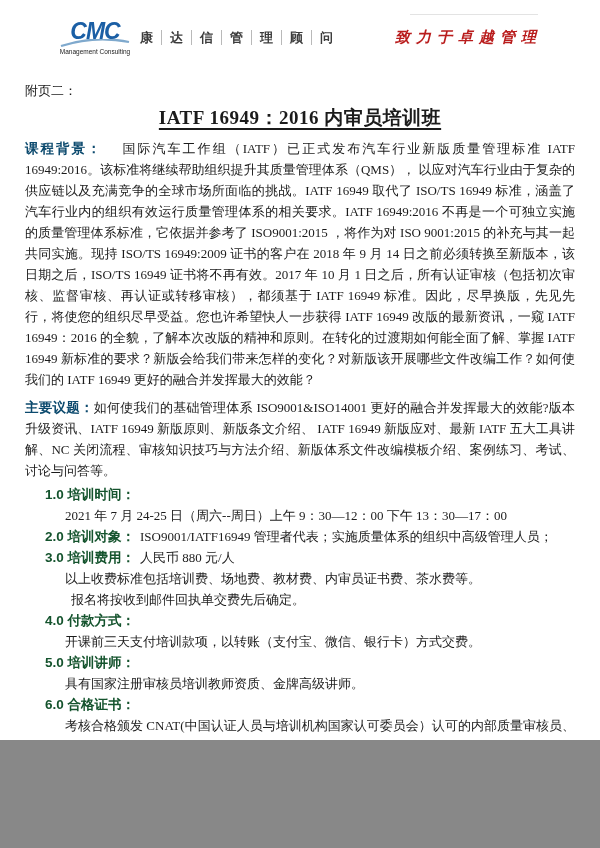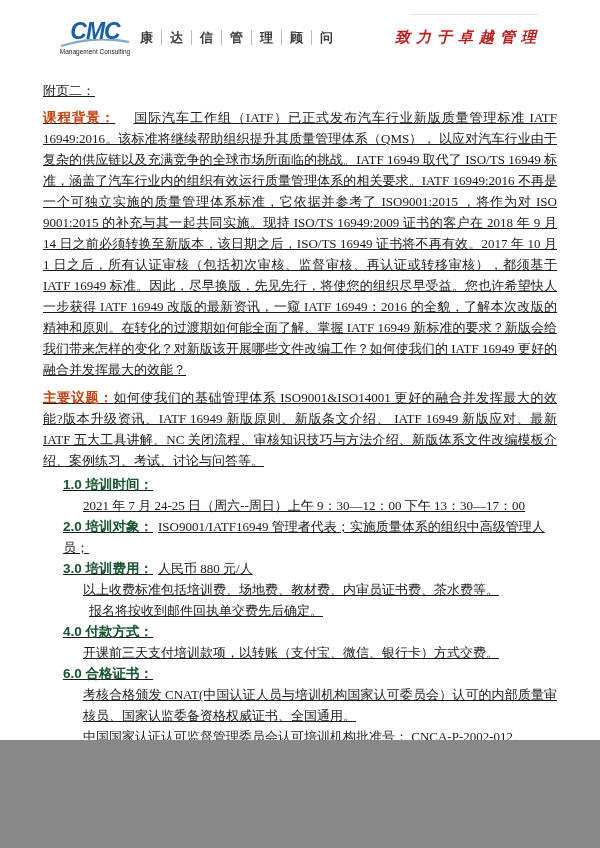--- a/index.html
+++ b/index.html
@@ -24,26 +24,26 @@
     padding:0 8px; line-height:15px;
   }
   .brand span:not(:last-child){ border-right:1px solid #b9b9b9; }
   .slogan-wrap { position:absolute; right:58px; top:14px; text-align:right; }
   .slogan-topline { width:128px; height:1px; background:#e3e3e3; margin:0 4px 13px auto; }
   .slogan {
     font-family:"DejaVu Serif", serif; font-style:italic; font-weight:bold;
     color:#b91c1c; font-size:15px; letter-spacing:6px; white-space:nowrap;
   }
   
-  .content { padding:0 43px;text-decoration:underline; }
+  .content { padding:0 25px; }
   .attach { font-size:13px; line-height:18px; margin-top:8px; }
   .title { text-align:center; font-size:19px; font-weight:bold; margin-top:5px; letter-spacing:0.5px; }
   .title span { text-decoration:underline; text-underline-offset:4px; text-decoration-thickness:1.5px; }
   .para { font-size:13px; line-height:21px; text-align:justify; margin-top:7px; }
-  .plabel { font-weight:bold; font-size:13.5px; font-family:"Liberation Sans", sans-serif; color:#c2410c; }
+  .plabel { font-weight:bold; font-size:13.5px; font-family:"Liberation Sans", sans-serif; color:#0c4a6e; }
   .label-gap { display:inline-block; width:18px; }
   
   .olist { margin-top:3px; }
   .li-head { font-size:13px; line-height:21px; margin-left:20px; }
   .li-head b { font-size:13.5px; font-family:"Liberation Sans", sans-serif; margin-right:5px; color:#14532d; }
   .li-line { margin-left:40px; font-size:13px; line-height:21px; text-align:justify; }
   .li-line.more { margin-left:46px; }
   
   .footer { position:absolute; left:0; right:0; top:761px; }
   .divider  { margin:0 20px 0 44px; height:2px; background:#4a7aa9; }
@@ -77,20 +77,23 @@
     </div>
     <div class="slogan-wrap">
       <div class="slogan-topline"></div>
       <div class="slogan">致力于卓越管理</div>
     </div>
   </div>
 
   <div class="content">
     <div class="attach">附页二：</div>
 
+    <div class="title">
+      <span>IATF 16949：2016 内审员培训班</span>
+    </div>
 
     <p class="para"><b class="plabel">课程背景：</b><span class="label-gap"></span><span>国际汽车工作组（IATF）已正式发布汽车行业新版质量管理标准 IATF 16949:2016。该标准将继续帮助组织提升其质量管理体系（QMS）， 以应对汽车行业由于复杂的供应链以及充满竞争的全球市场所面临的挑战。IATF 16949 取代了 ISO/TS 16949 标准，涵盖了汽车行业内的组织有效运行质量管理体系的相关要求。IATF 16949:2016 不再是一个可独立实施的质量管理体系标准，它依据并参考了 ISO9001:2015 ，将作为对 ISO 9001:2015 的补充与其一起共同实施。现持 ISO/TS 16949:2009 证书的客户在 2018 年 9 月 14 日之前必须转换至新版本，该日期之后，ISO/TS 16949 证书将不再有效。2017 年 10 月 1 日之后，所有认证审核（包括初次审核、监督审核、再认证或转移审核），都须基于 IATF 16949 标准。因此，尽早换版，先见先行，将使您的组织尽早受益。您也许希望快人一步获得 IATF 16949 改版的最新资讯，一窥 IATF 16949：2016 的全貌，了解本次改版的精神和原则。在转化的过渡期如何能全面了解、掌握 IATF 16949 新标准的要求？新版会给我们带来怎样的变化？对新版该开展哪些文件改编工作？如何使我们的 IATF 16949 更好的融合并发挥最大的效能？</span></p>
 
     <p class="para"><b class="plabel">主要议题：</b><span>如何使我们的基础管理体系 ISO9001&amp;ISO14001 更好的融合并发挥最大的效能?版本升级资讯、IATF 16949 新版原则、新版条文介绍、 IATF 16949 新版应对、最新 IATF 五大工具讲解、NC 关闭流程、审核知识技巧与方法介绍、新版体系文件改编模板介绍、案例练习、考试、讨论与问答等。</span></p>
 
     <div class="olist">
 
       <div class="li">
         <div class="li-head"><b>1.0 培训时间：</b></div>
         <div class="li-line">2021 年 7 月 24-25 日（周六--周日）上午 9：30—12：00  下午 13：30—17：00</div>
@@ -104,20 +107,24 @@
         <div class="li-head"><b>3.0 培训费用：</b><span>人民币 880 元/人</span></div>
         <div class="li-line">以上收费标准包括培训费、场地费、教材费、内审员证书费、茶水费等。</div>
         <div class="li-line more">报名将按收到邮件回执单交费先后确定。</div>
       </div>
 
       <div class="li">
         <div class="li-head"><b>4.0 付款方式：</b></div>
         <div class="li-line">开课前三天支付培训款项，以转账（支付宝、微信、银行卡）方式交费。</div>
       </div>
 
+      <div class="li">
+        <div class="li-head"><b>5.0 培训讲师：</b></div>
+        <div class="li-line">具有国家注册审核员培训教师资质、金牌高级讲师。</div>
+      </div>
 
       <div class="li">
         <div class="li-head"><b>6.0 合格证书：</b></div>
         <div class="li-line">考核合格颁发 CNAT(中国认证人员与培训机构国家认可委员会）认可的内部质量审核员、国家认监委备资格权威证书、全国通用。</div>
         <div class="li-line">中国国家认证认可监督管理委员会认可培训机构批准号：  CNCA-P-2002-012。</div>
       </div>
 
     </div>
   </div>
 

